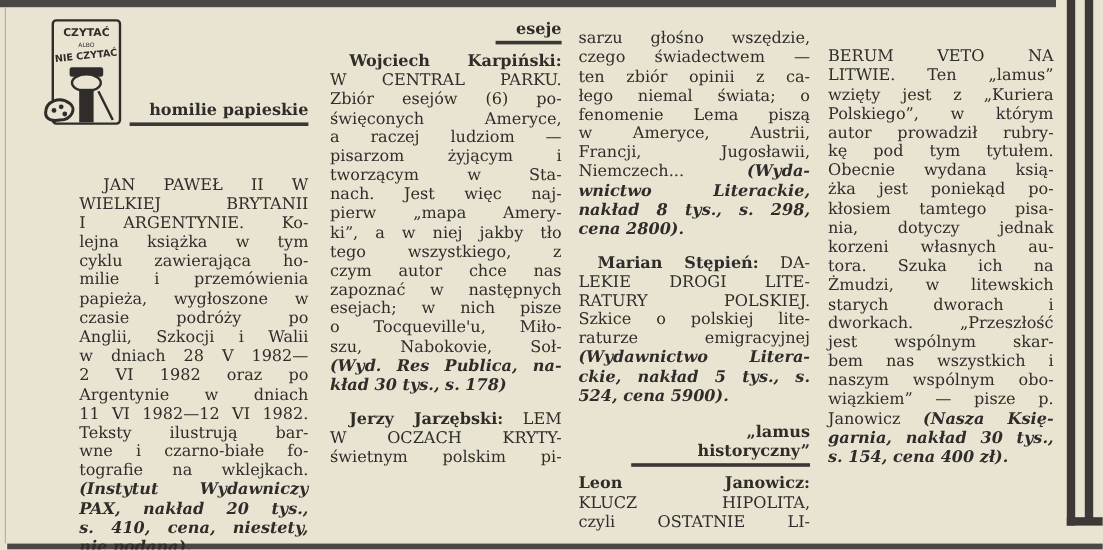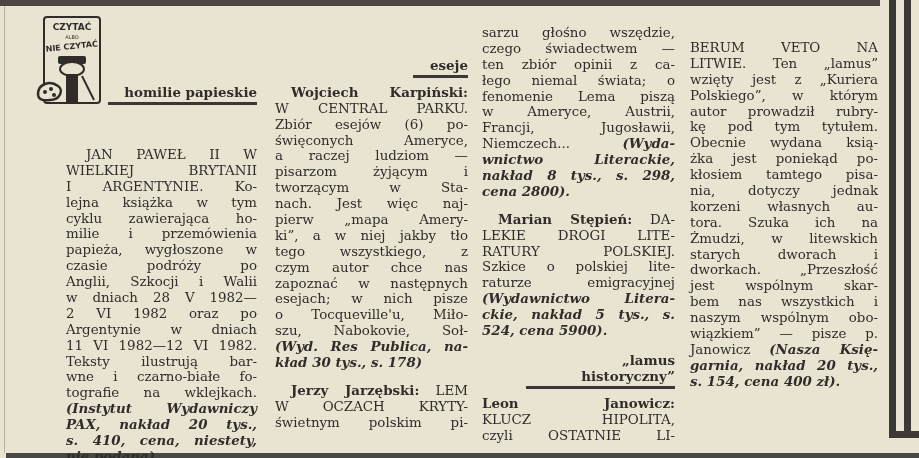--- a/index.html
+++ b/index.html
@@ -76,21 +76,21 @@
   <span class="line">11 VI 1982—12 VI 1982.</span>
   <span class="line">Teksty ilustrują bar-</span>
   <span class="line">wne i czarno-białe fo-</span>
   <span class="line">tografie na wklejkach.</span>
   <span class="line it">(Instytut Wydawniczy</span>
   <span class="line it">PAX, nakład 20 tys.,</span>
   <span class="line it">s. 410, cena, niestety,</span>
   <span class="line it last">nie podana).</span>
 </div>
 
-<div class="col" style="left:275px; top:17px; width:193px;margin-top:41px;">
+<div class="col" style="left:275px; top:17px; width:193px;">
   <div class="section-head" style="margin-left:138px">eseje</div>
   <span class="line b" style="padding-left:16px">Wojciech Karpiński:</span>
   <span class="line">W CENTRAL PARKU.</span>
   <span class="line">Zbiór esejów (6) po-</span>
   <span class="line">święconych Ameryce,</span>
   <span class="line">a raczej ludziom —</span>
   <span class="line">pisarzom żyjącym i</span>
   <span class="line">tworzącym w Sta-</span>
   <span class="line">nach. Jest więc naj-</span>
   <span class="line">pierw „mapa Amery-</span>
@@ -151,15 +151,15 @@
   <span class="line">korzeni własnych au-</span>
   <span class="line">tora. Szuka ich na</span>
   <span class="line">Żmudzi, w litewskich</span>
   <span class="line">starych dworach i</span>
   <span class="line">dworkach. „Przeszłość</span>
   <span class="line">jest wspólnym skar-</span>
   <span class="line">bem nas wszystkich i</span>
   <span class="line">naszym wspólnym obo-</span>
   <span class="line">wiązkiem” — pisze p.</span>
   <span class="line"><span>Janowicz</span> <span class="it">(Nasza Księ-</span></span>
-  <span class="line it">garnia, nakład 20 tys.,</span>
+  <span class="line it">garnia, nakład 30 tys.,</span>
   <span class="line it last">s. 154, cena 400 zł).</span>
 </div>
 
 </body></html>

